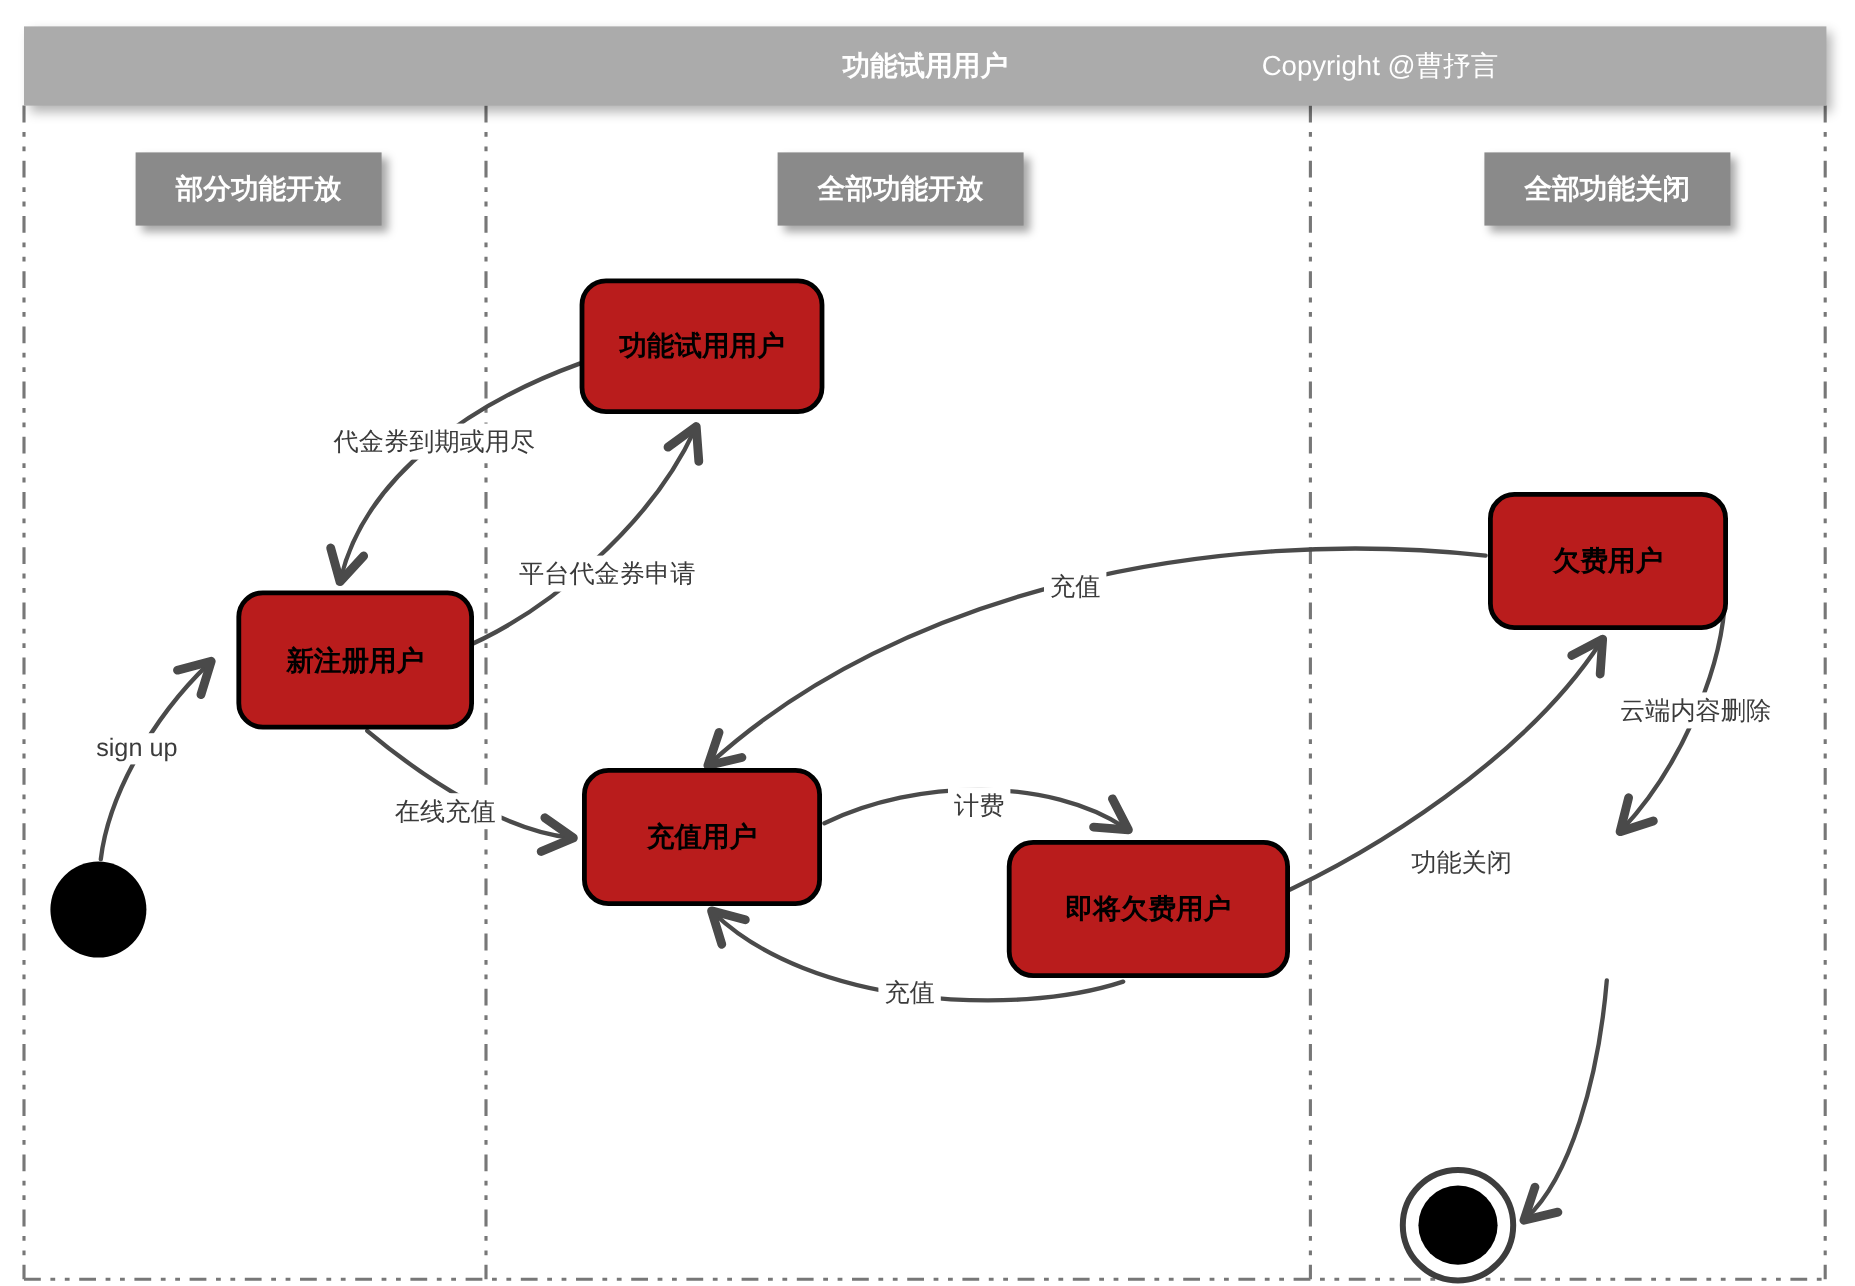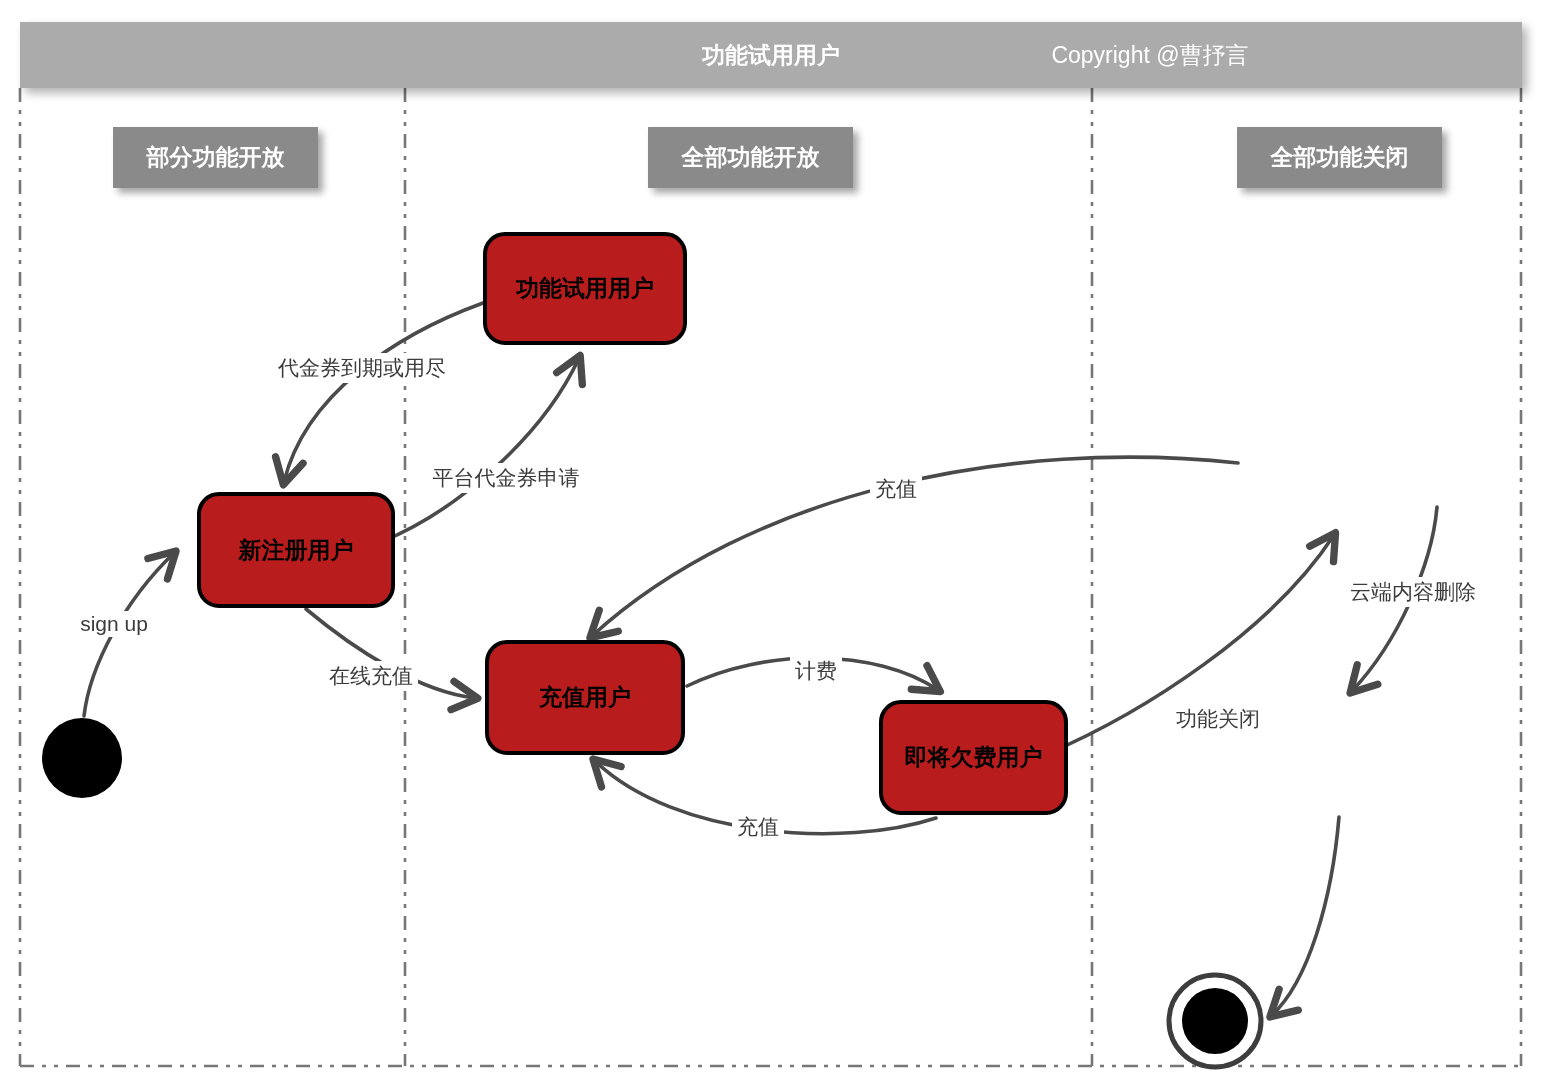--- a/index.html
+++ b/index.html
@@ -104,22 +104,25 @@
 
   <div class="state" style="left:483px;top:232px;width:204px;height:113px;">
     <span>功能试用用户</span>
   </div>
   <div class="state" style="left:197px;top:492px;width:198px;height:116px;">
     <span>新注册用户</span>
   </div>
   <div class="state" style="left:485px;top:640px;width:200px;height:115px;">
     <span>充值用户</span>
   </div>
-  <div class="state" style="left:879px;top:700px;width:189px;height:115px;">
+  <div class="state" style="left:839px;top:700px;width:236px;height:115px;">
     <span>即将欠费用户</span>
+  </div>
+  <div class="state" style="left:1240px;top:410px;width:200px;height:115px;">
+    <span>欠费用户</span>
   </div>
 
   <div class="tlabel" style="left:114px;top:624px;">sign up</div>
   <div class="tlabel" style="left:362px;top:368px;">代金券到期或用尽</div>
   <div class="tlabel" style="left:506px;top:466px;margin-top:12px;">平台代金券申请</div>
   <div class="tlabel" style="left:371px;top:676px;">在线充值</div>
   <div class="tlabel" style="left:816px;top:671px;">计费</div>
   <div class="tlabel" style="left:758px;top:827px;">充值</div>
   <div class="tlabel" style="left:896px;top:489px;">充值</div>
   <div class="tlabel" style="left:1218px;top:673px;margin-top:46px;">功能关闭</div>

